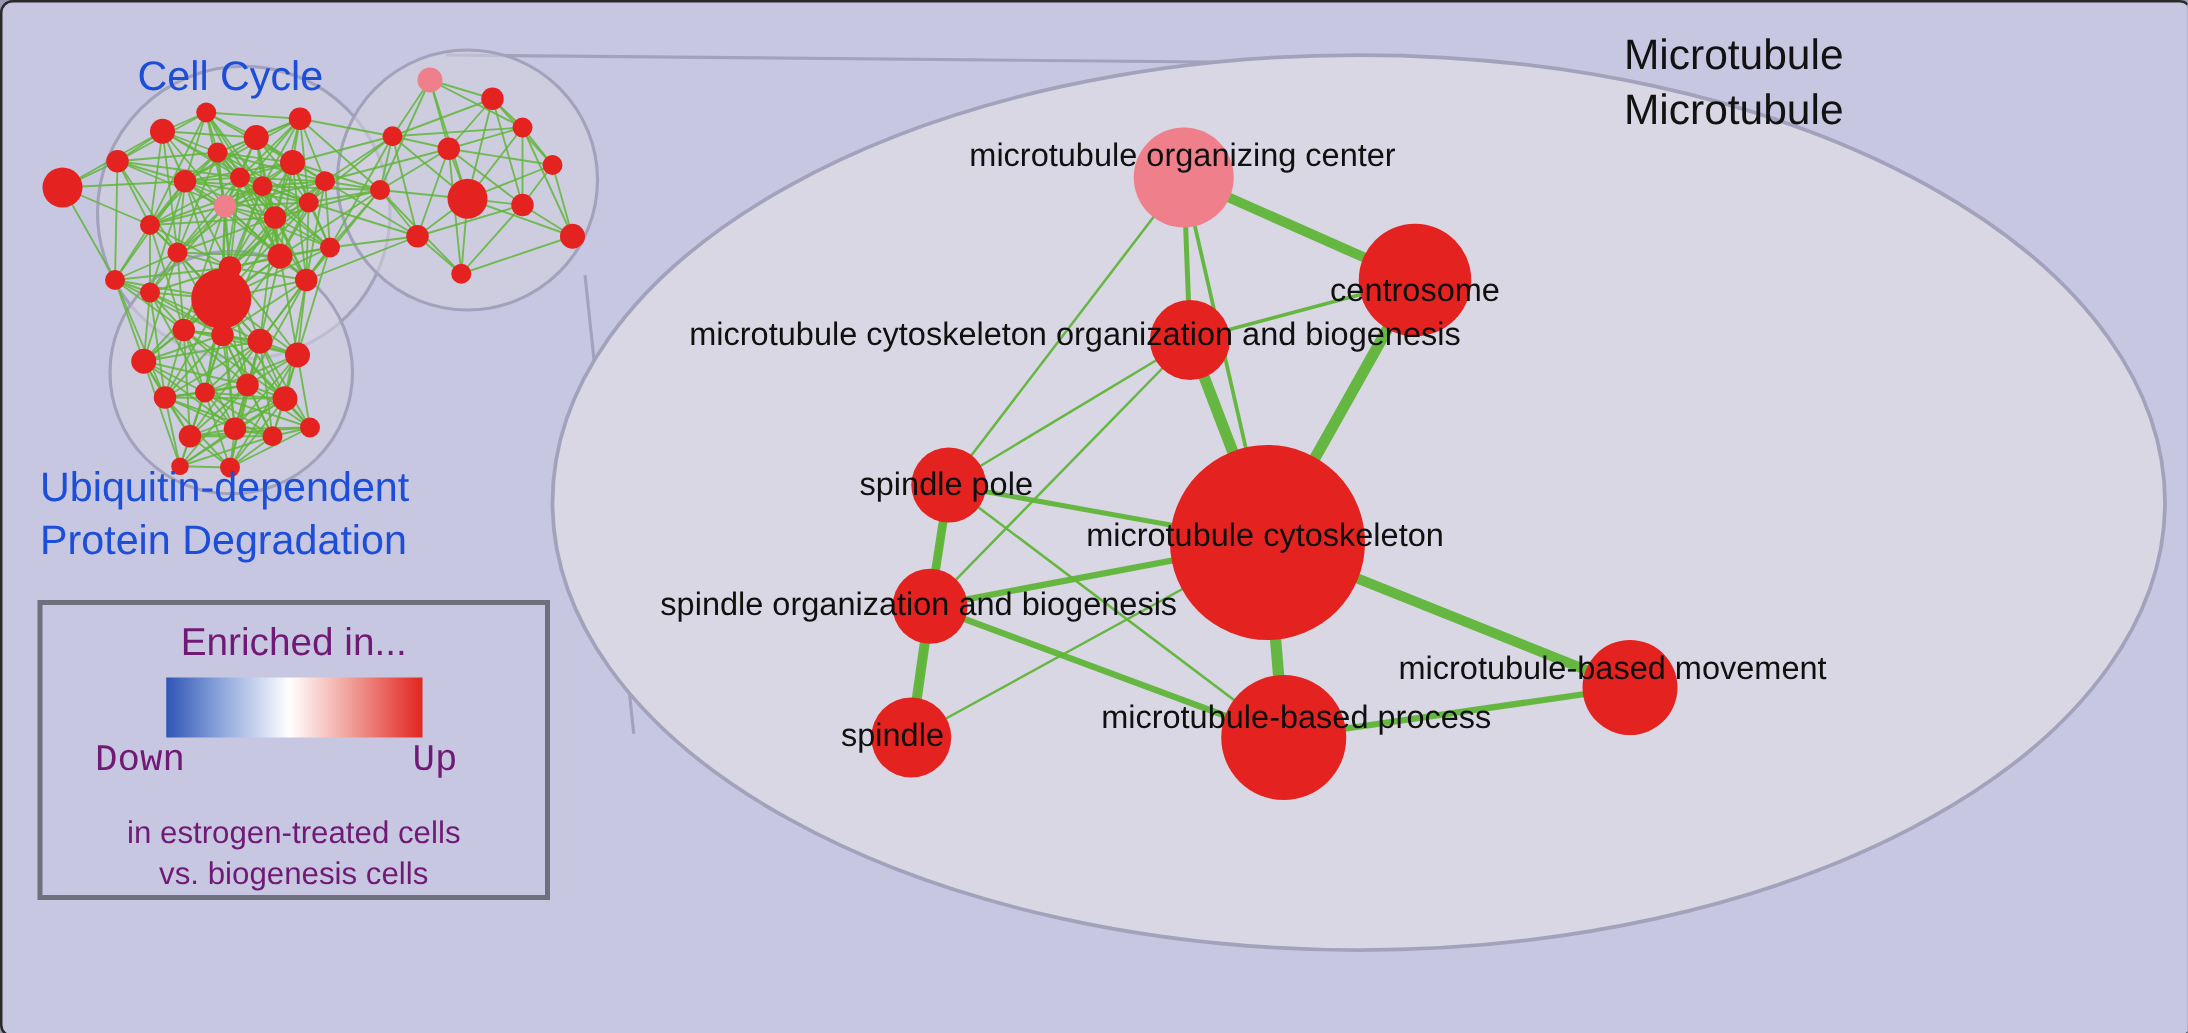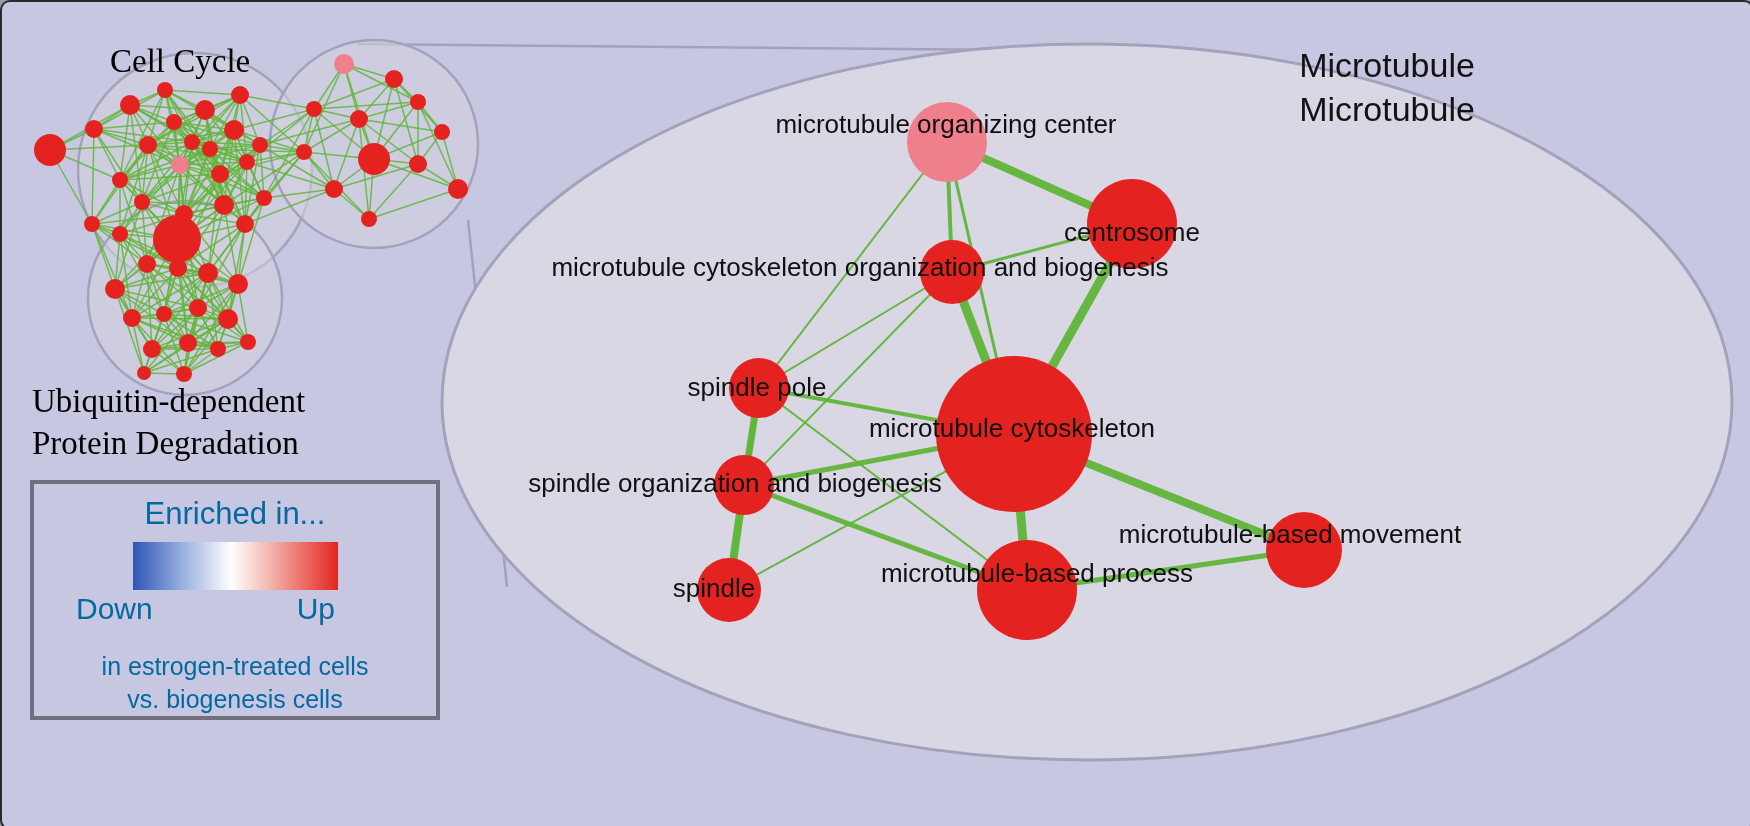--- a/index.html
+++ b/index.html
@@ -11,58 +11,58 @@
     border: 2px solid #2a2a2a;
     border-radius: 10px;
     overflow: hidden;
     font-family: "Liberation Sans", sans-serif;
   }
   svg#scene { position: absolute; left: 0; top: 0; }
   svg#scene text { font-family: "Liberation Sans", sans-serif; }
 
   .fig-label {
     position: absolute;
-    color: #000000;
+    color: #1d4ed8;
     font-size: 33px;
     line-height: 42px;
     white-space: nowrap;
-    font-family: Liberation Serif, serif;
   }
   .detail-title {
     position: absolute;
     left: 1235px;
-    top: 41px;
+    top: 20px;
     width: 300px;
     text-align: center;
     color: #121212;
     font-size: 34px;
     line-height: 44px;
   }
   .legend {
     position: absolute;
     left: 28px;
     top: 478px;
     width: 410px;
     height: 240px;
     border: 4px solid #6f6f7d;
     box-sizing: border-box;
     text-align: center;
-    color: #0369a1;
+    color: #701a75;
   }
   .legend-title { font-size: 31px; margin-top: 12px; }
   .legend-bar {
     width: 205px;
     height: 48px;
     margin: 10px auto 0 auto;
   }
   .legend-row {
     display: flex;
     justify-content: space-between;
-    padding: 2px 101px 0 42px;
+    padding: 2px 70px 0 42px;
     font-size: 30px;
+    font-family: Liberation Mono, monospace;
   }
   .legend-small { font-size: 25px; line-height: 33px; margin-top: 24px; }
 </style>
 </head>
 <body>
 
 <div class="figure">
 
   <svg id="scene" width="1750" height="826">
 
@@ -538,21 +538,21 @@
         <text x="755" y="394" text-anchor="middle" font-size="26" fill="#101010">spindle pole</text>
         <text x="1010" y="435" text-anchor="middle" font-size="26" fill="#101010">microtubule cytoskeleton</text>
         <text x="733" y="490" text-anchor="middle" font-size="26" fill="#101010">spindle organization and biogenesis</text>
         <text x="712" y="595" text-anchor="middle" font-size="26" fill="#101010">spindle</text>
         <text x="1035" y="580" text-anchor="middle" font-size="26" fill="#101010">microtubule-based process</text>
         <text x="1288" y="541" text-anchor="middle" font-size="26" fill="#101010">microtubule-based movement</text>
       </g>
   </svg>
 
   <div class="fig-label" style="left:108px; top:38px;">Cell Cycle</div>
-  <div class="fig-label" style="left:30px; top:378px;">
+  <div class="fig-label" style="left:30px; top:367px;">
     <div>Ubiquitin-dependent</div>
     <div>Protein Degradation</div>
   </div>
 
   <div class="detail-title">
     <div>Microtubule</div>
     <div>Microtubule</div>
   </div>
 
   <div class="legend">

